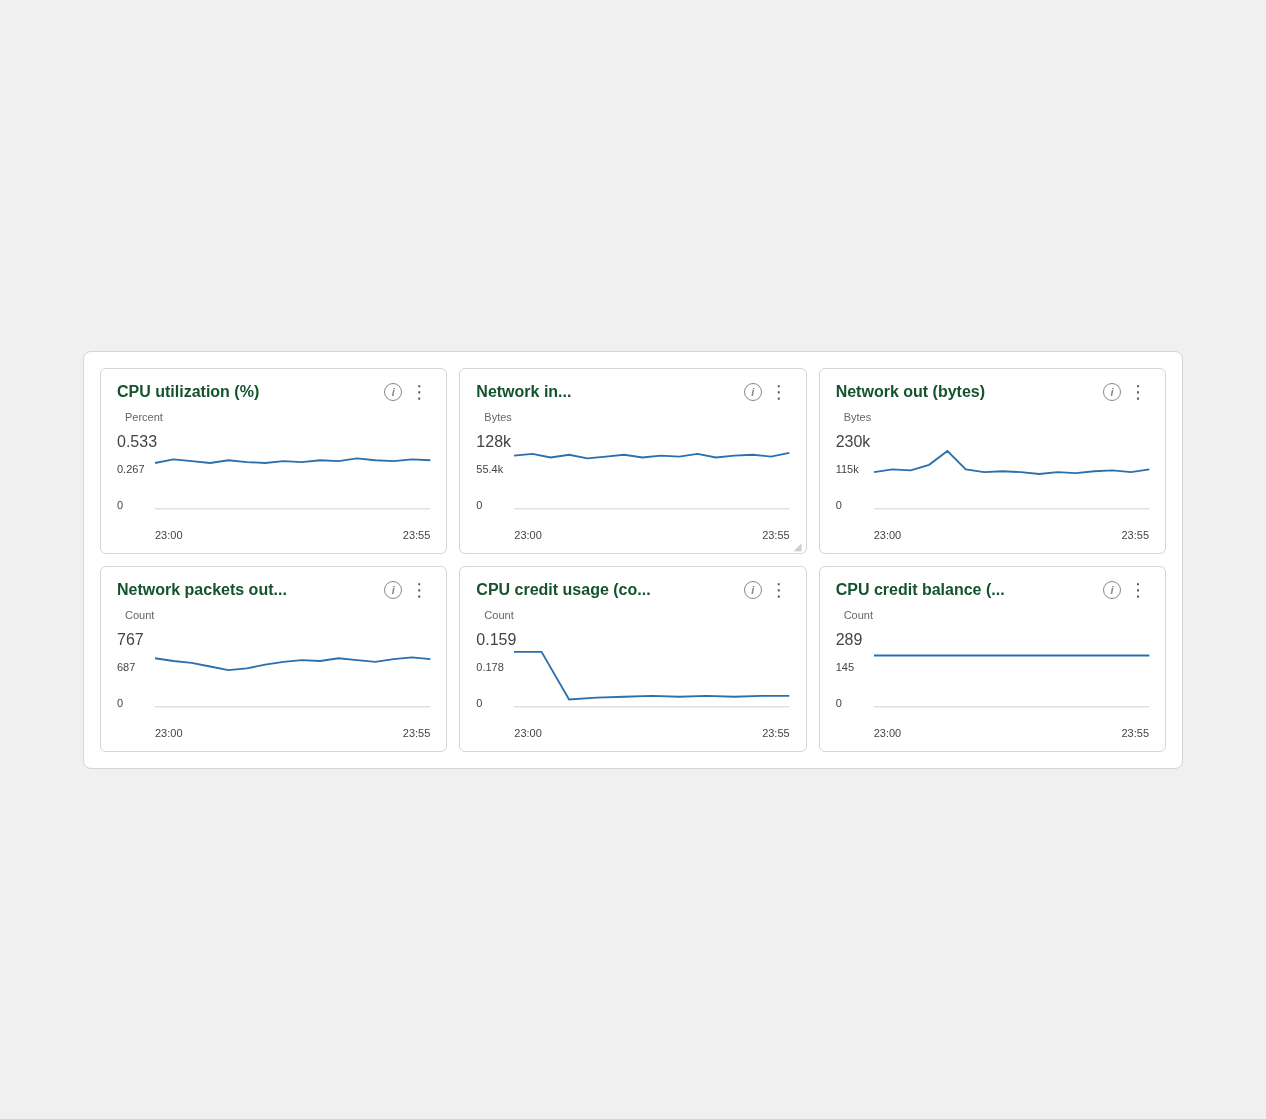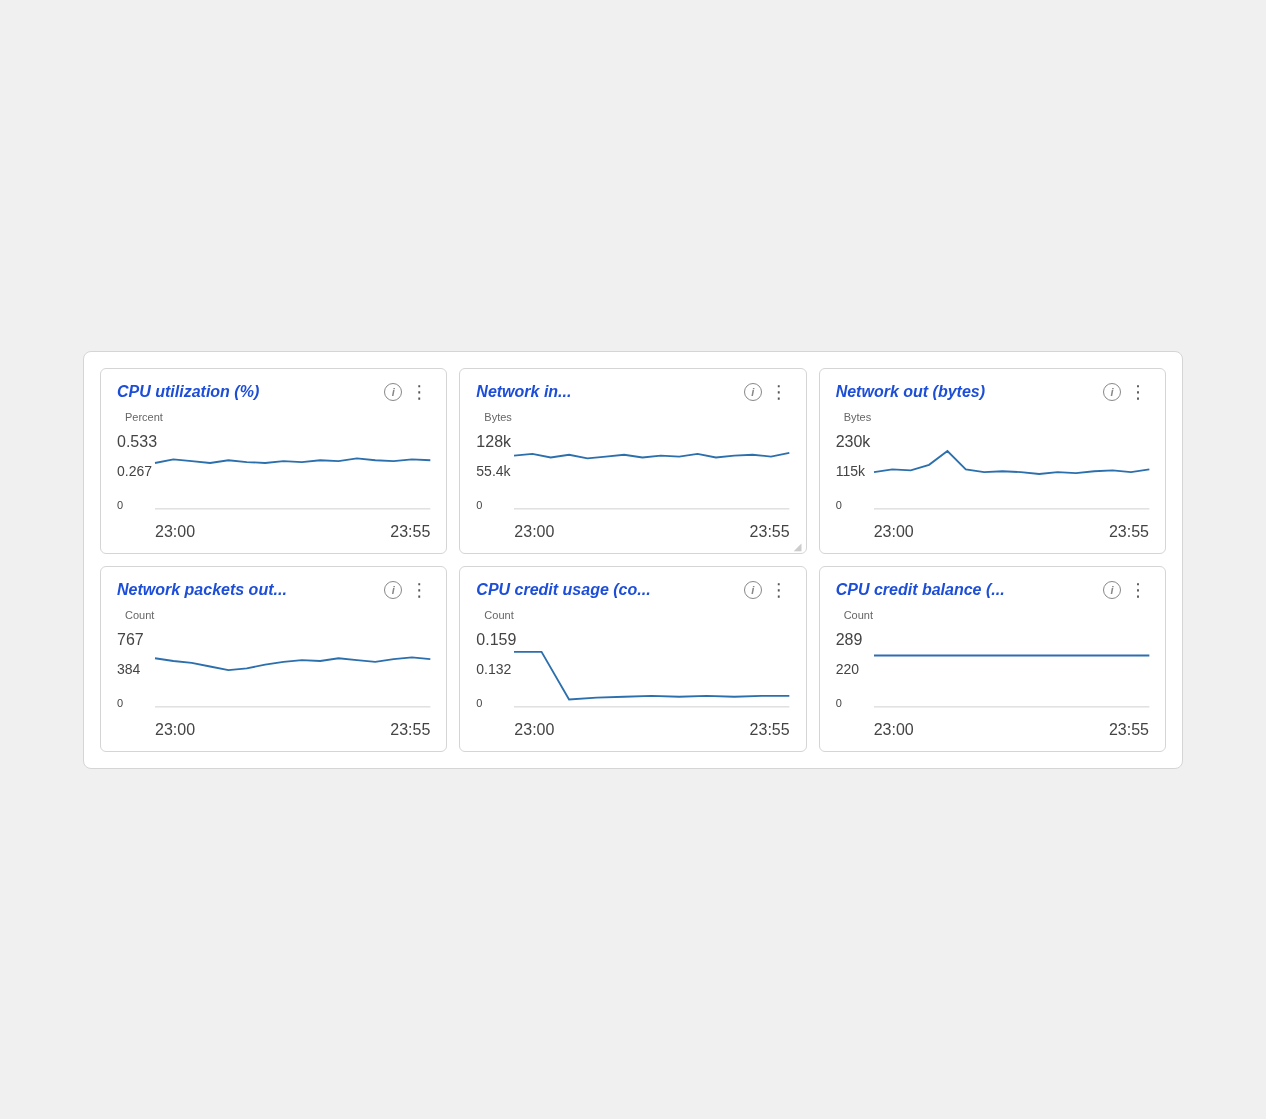--- a/index.html
+++ b/index.html
@@ -33,23 +33,22 @@
     }
     .card-header {
       display: flex;
       align-items: center;
       justify-content: space-between;
       margin-bottom: 10px;
     }
     .card-title {
       font-size: 16px;
       font-weight: 700;
-      color: #1d4ed8;
+      color: #14532d;
       flex: 1;
-      font-style: italic;
     }
     .card-icons {
       display: flex;
       align-items: center;
       gap: 6px;
     }
     .info-icon {
       width: 18px;
       height: 18px;
       border-radius: 50%;
@@ -89,35 +88,35 @@
       bottom: 22px;
     }
     .y-tick-high {
       position: absolute;
       font-size: 16px;
       color: #444;
       left: 0;
     }
     .y-tick-mid {
       position: absolute;
-      font-size: 14px;
+      font-size: 11px;
       color: #444;
       left: 0;
       text-align: right;
     }
     .y-tick-low {
       position: absolute;
       font-size: 11px;
       color: #444;
       left: 0;
     }
     .x-labels {
       display: flex;
       justify-content: space-between;
-      font-size: 16px;
+      font-size: 11px;
       color: #444;
       position: absolute;
       bottom: 0;
       left: 38px;
       right: 0;
     }
     svg.chart-svg {
       width: 100%;
       height: 100%;
       overflow: visible;
@@ -226,21 +225,21 @@
       <div class="card-header">
         <span class="card-title">Network packets out...</span>
         <div class="card-icons">
           <div class="info-icon">i</div>
           <div class="more-icon">⋮</div>
         </div>
       </div>
       <div class="chart-area">
         <span class="y-label" style="top:0">Count</span>
         <span class="y-tick-high" style="top:22px; left:0">767</span>
-        <span class="y-tick-mid" style="top:52px; left:0">384</span>
+        <span class="y-tick-mid" style="top:52px; left:0">687</span>
         <span class="y-tick-low" style="top:88px; left:0">0</span>
         <div class="chart-container">
           <svg class="chart-svg" viewBox="0 0 300 80">
             <line x1="0" y1="78" x2="300" y2="78" stroke="#ccc" stroke-width="1"></line>
 
             <polyline fill="none" stroke="#2c6fad" stroke-width="2" points="0,25 20,28 40,30 60,34 80,38 100,36 120,32 140,29 160,27 180,28 200,25 220,27 240,29 260,26 280,24 300,26"></polyline>
           </svg>
         </div>
         <div class="x-labels">
           <span>23:00</span>
@@ -253,21 +252,21 @@
       <div class="card-header">
         <span class="card-title">CPU credit usage (co...</span>
         <div class="card-icons">
           <div class="info-icon">i</div>
           <div class="more-icon">⋮</div>
         </div>
       </div>
       <div class="chart-area">
         <span class="y-label" style="top:0">Count</span>
         <span class="y-tick-high" style="top:22px; left:0">0.159</span>
-        <span class="y-tick-mid" style="top:52px; left:0">0.132</span>
+        <span class="y-tick-mid" style="top:52px; left:0">0.178</span>
         <span class="y-tick-low" style="top:88px; left:0">0</span>
         <div class="chart-container">
           <svg class="chart-svg" viewBox="0 0 300 80">
             <line x1="0" y1="78" x2="300" y2="78" stroke="#ccc" stroke-width="1"></line>
 
             <polyline fill="none" stroke="#2c6fad" stroke-width="2" points="0,18 30,18 60,70 90,68 120,67 150,66 180,67 210,66 240,67 270,66 300,66"></polyline>
           </svg>
         </div>
         <div class="x-labels">
           <span>23:00</span>
@@ -280,21 +279,21 @@
       <div class="card-header">
         <span class="card-title">CPU credit balance (...</span>
         <div class="card-icons">
           <div class="info-icon">i</div>
           <div class="more-icon">⋮</div>
         </div>
       </div>
       <div class="chart-area">
         <span class="y-label" style="top:0">Count</span>
         <span class="y-tick-high" style="top:22px; left:0">289</span>
-        <span class="y-tick-mid" style="top:52px; left:0">220</span>
+        <span class="y-tick-mid" style="top:52px; left:0">145</span>
         <span class="y-tick-low" style="top:88px; left:0">0</span>
         <div class="chart-container">
           <svg class="chart-svg" viewBox="0 0 300 80">
             <line x1="0" y1="78" x2="300" y2="78" stroke="#ccc" stroke-width="1"></line>
 
             <polyline fill="none" stroke="#2c6fad" stroke-width="2" points="0,22 40,22 80,22 120,22 160,22 200,22 240,22 300,22"></polyline>
           </svg>
         </div>
         <div class="x-labels">
           <span>23:00</span>

